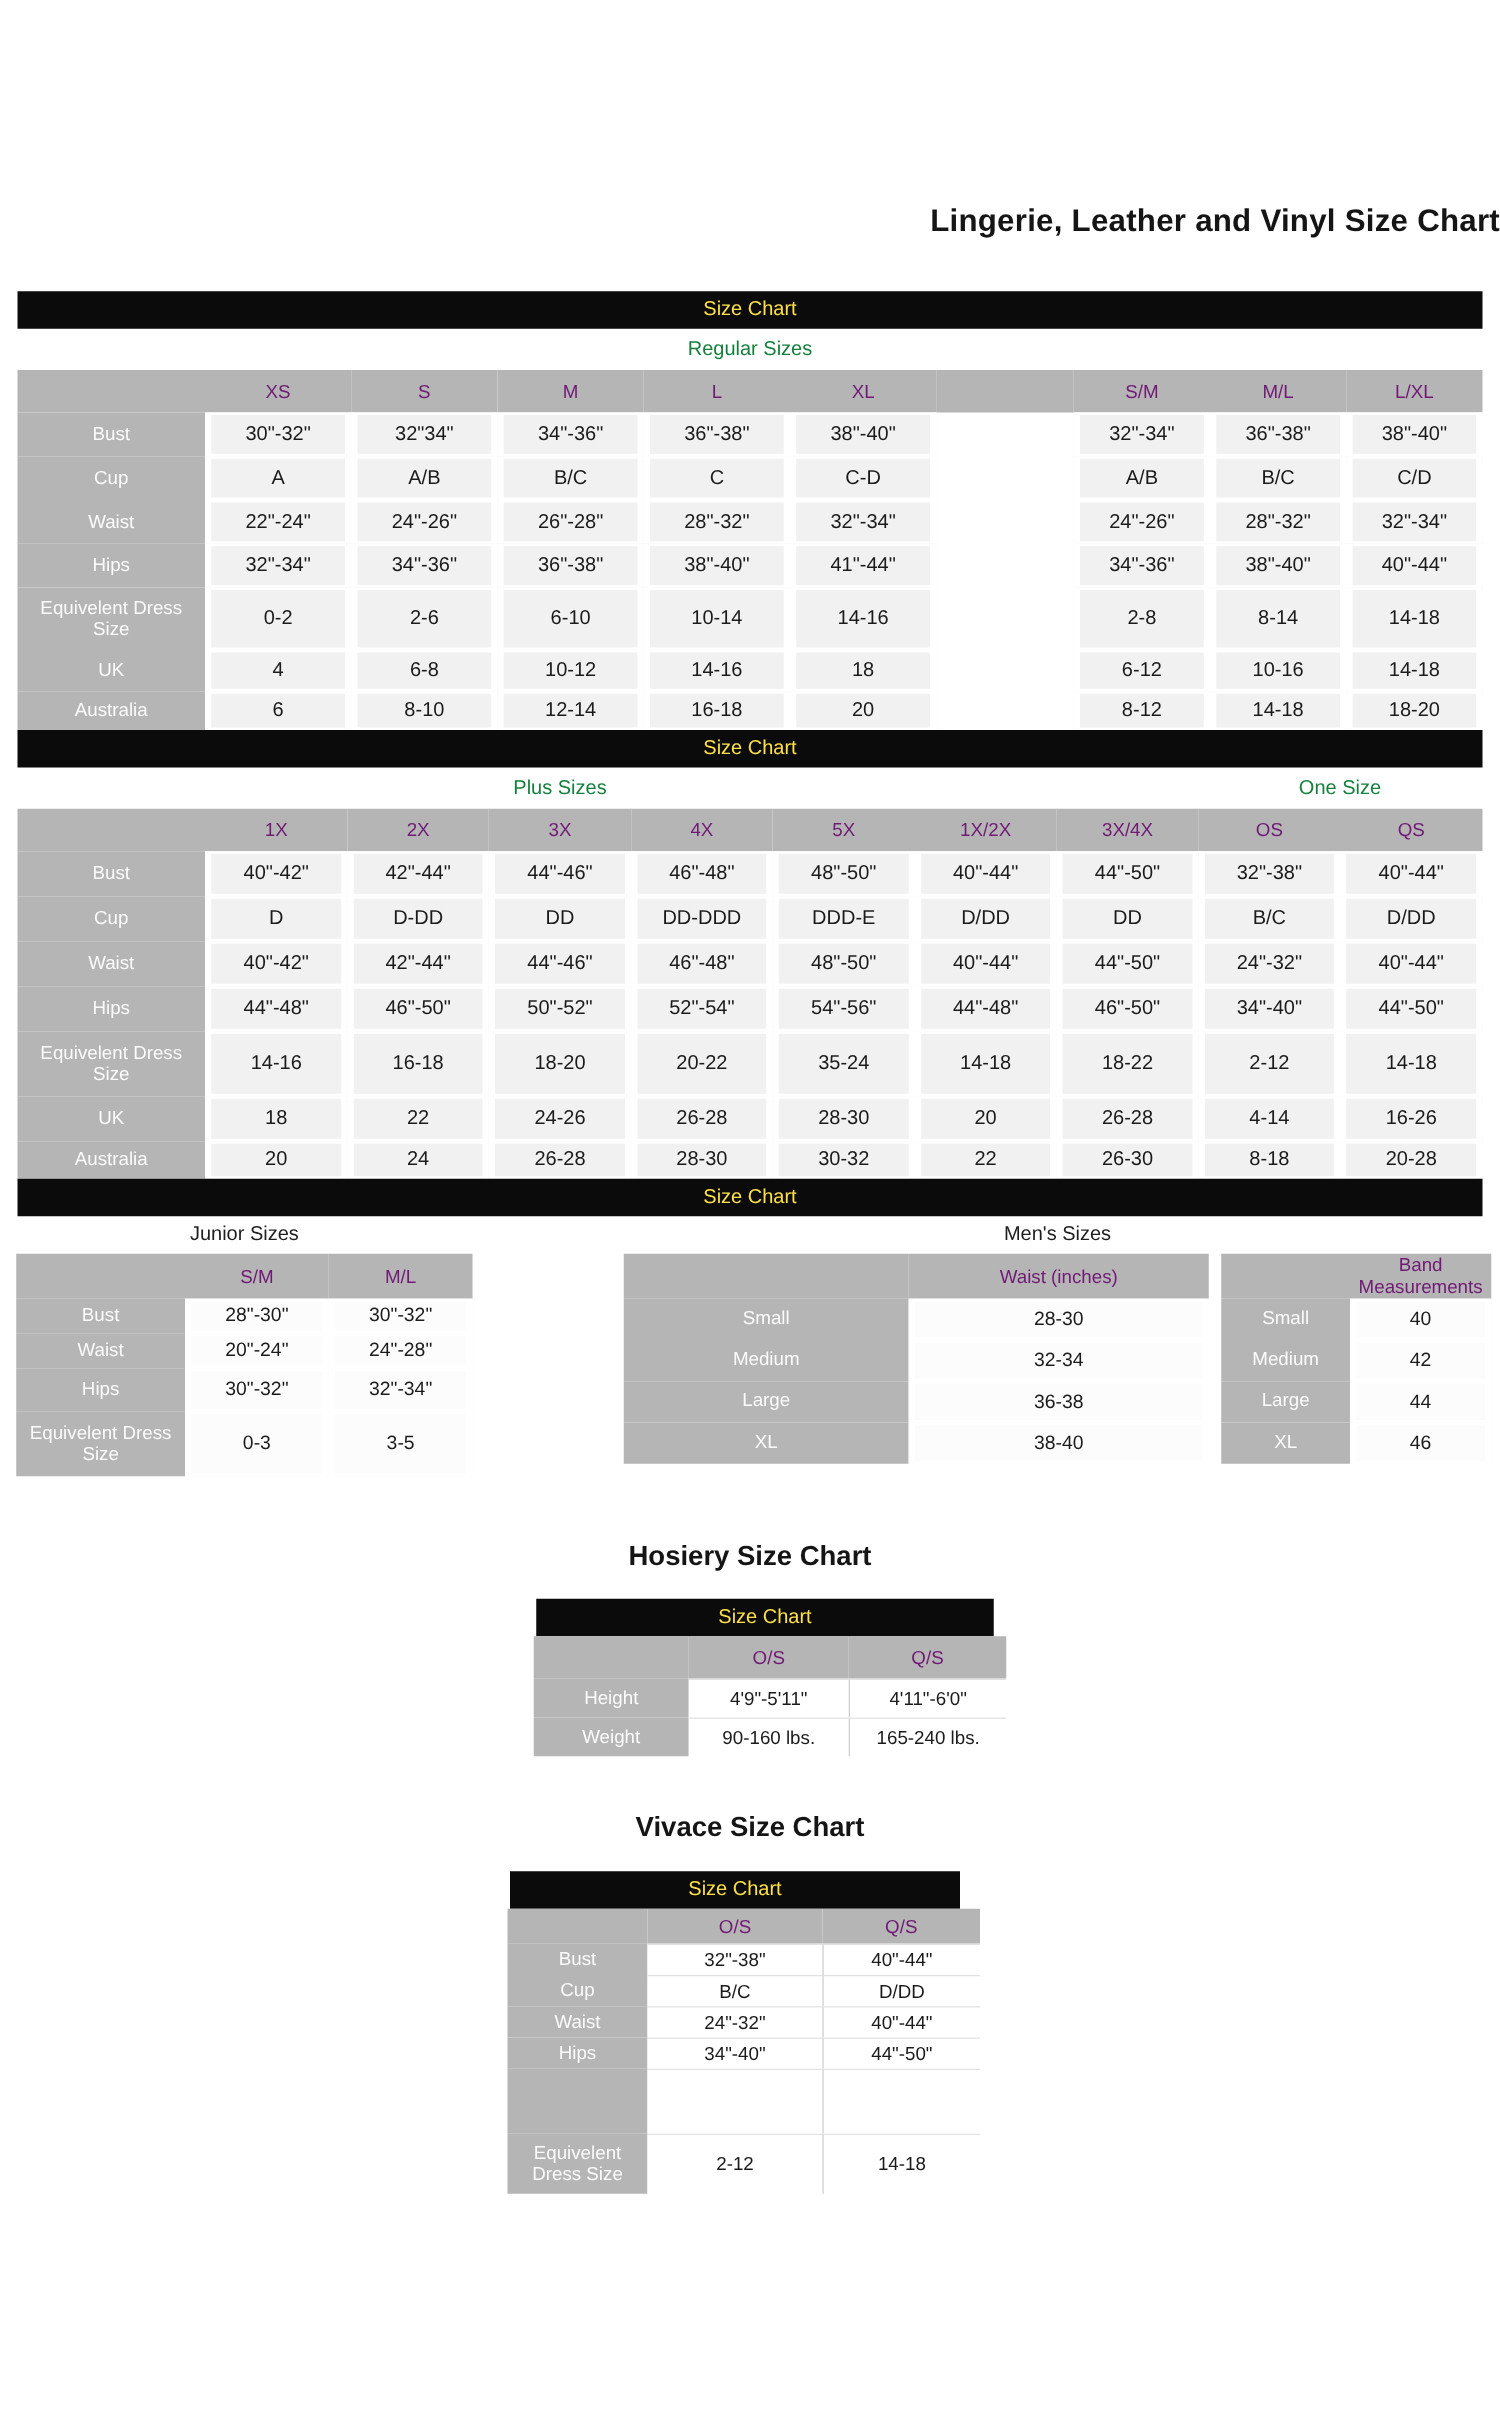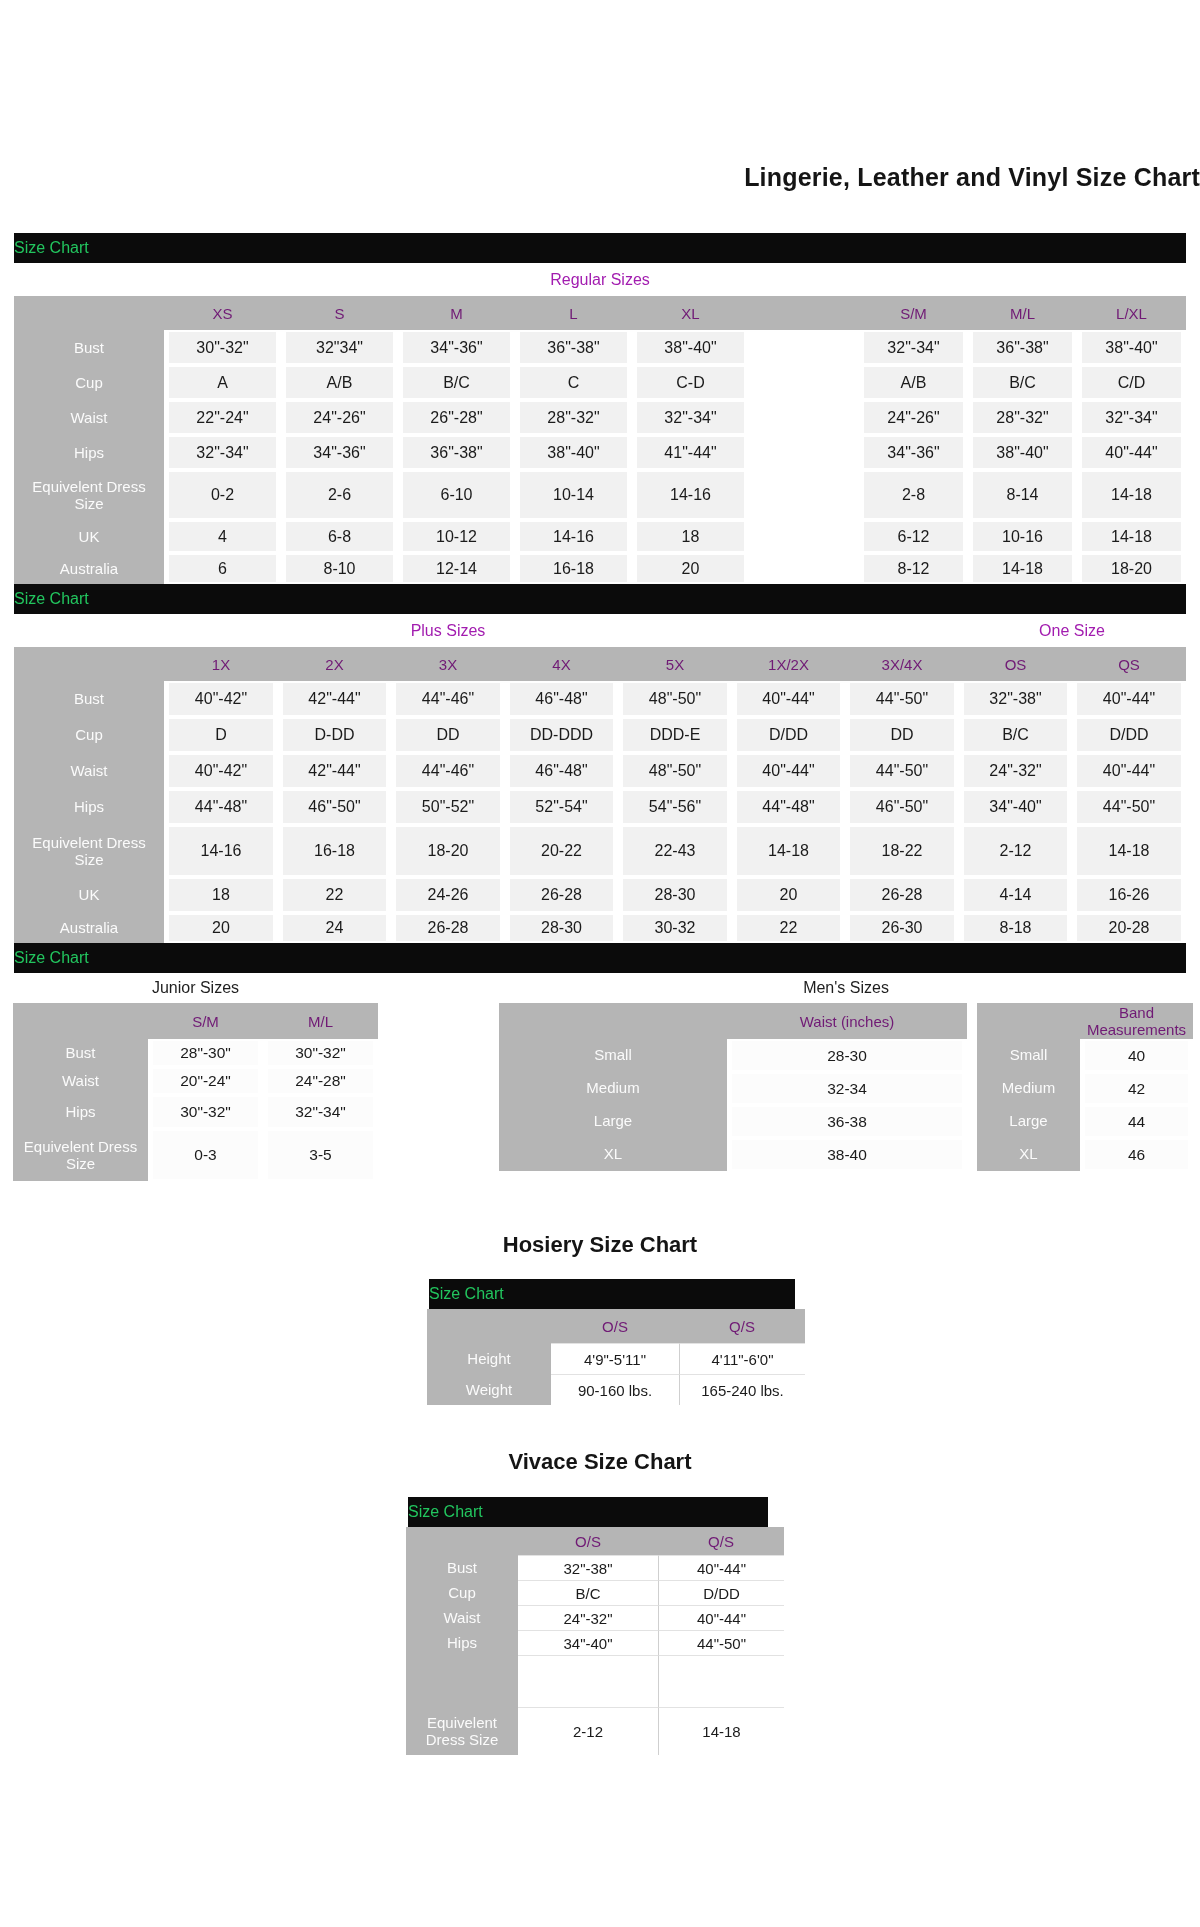--- a/index.html
+++ b/index.html
@@ -21,32 +21,32 @@
     letter-spacing:0.2px;
   }
   .sub-title {
     text-align:center;
     font-size:22px;
     font-weight:bold;
     color:#151515;
   }
   .black-bar {
     background:#0b0b0b;
-    color:#22c55e;
+    color:#fde047;
     font-size:16px;
     height:30px;
     line-height:30px;
-    text-align:left;
+    text-align:center;
   }
   .caption-row {
     height:33px;
     line-height:33px;
     font-size:16px;
     text-align:center;
-    color:#a21caf;
+    color:#15803d;
     position:relative;
   }
   .wide-block { width:1172px; margin-left:14px; }
   table { border-collapse:separate; border-spacing:0; table-layout:fixed; }
   .grid { width:100%; }
   .grid thead th {
     background:#b5b5b5;
     color:#701a75;
     font-weight:normal;
     font-size:15px;
@@ -330,21 +330,21 @@
           <td>46"-50"</td>
           <td>34"-40"</td>
           <td>44"-50"</td>
         </tr>
         <tr>
           <th>Equivelent Dress Size</th>
           <td>14-16</td>
           <td>16-18</td>
           <td>18-20</td>
           <td>20-22</td>
-          <td>22-43</td>
+          <td>35-24</td>
           <td>14-18</td>
           <td>18-22</td>
           <td>2-12</td>
           <td>14-18</td>
         </tr>
         <tr>
           <th>UK</th>
           <td>18</td>
           <td>22</td>
           <td>24-26</td>

